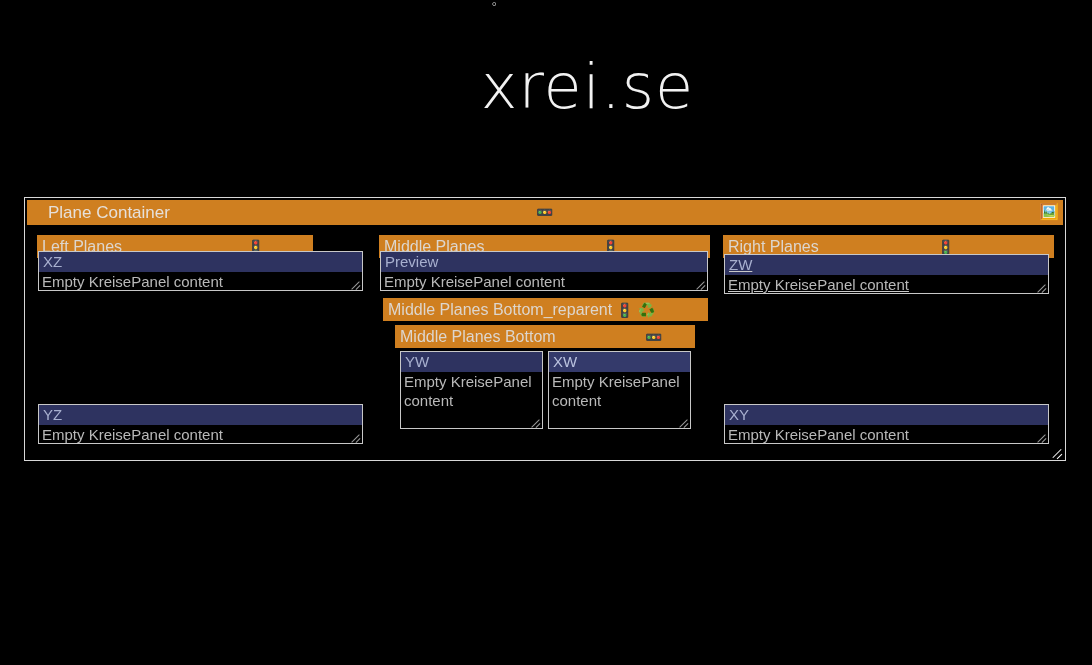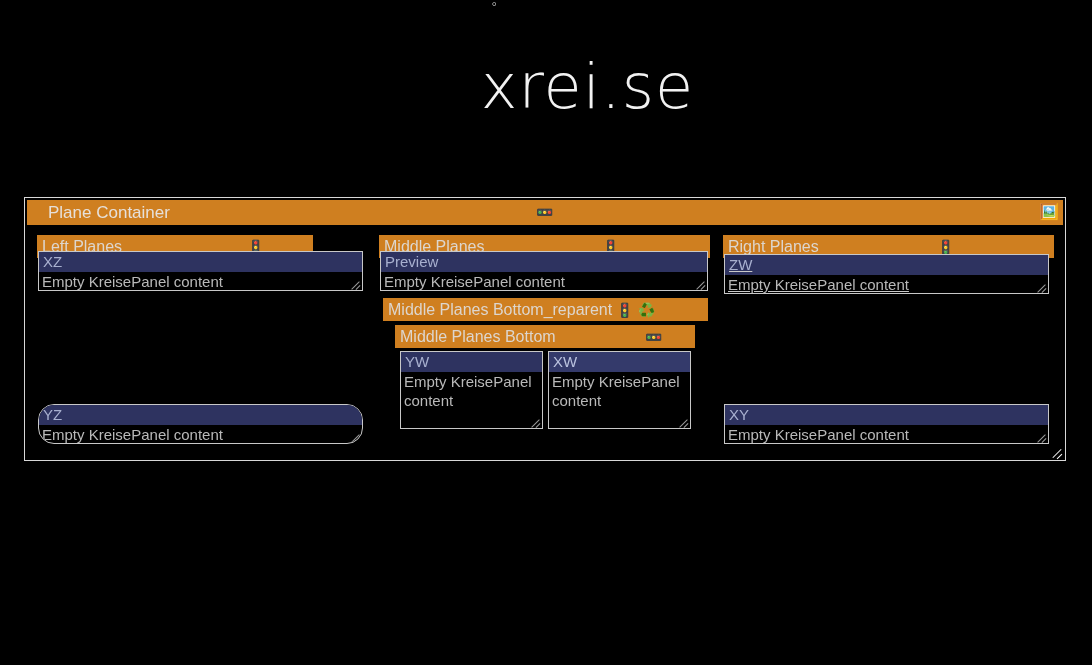--- a/index.html
+++ b/index.html
@@ -291,21 +291,21 @@
   </div>
 
   <div class="kpanel" style="left:523px; top:153px; width:143px; height:78px;">
     <div class="kpanel-title selected">XW</div>
     <div class="kpanel-body">
       <span>Empty KreisePanel content</span>
       <span class="grip"></span>
     </div>
   </div>
 
-  <div class="kpanel" style="left:13px; top:206px; width:325px; height:40px;border-radius:16px;">
+  <div class="kpanel" style="left:13px; top:206px; width:325px; height:40px;">
     <div class="kpanel-title">YZ</div>
     <div class="kpanel-body">
       <span>Empty KreisePanel content</span>
       <span class="grip"></span>
     </div>
   </div>
 
   <div class="kpanel" style="left:699px; top:206px; width:325px; height:40px;">
     <div class="kpanel-title">XY</div>
     <div class="kpanel-body">

